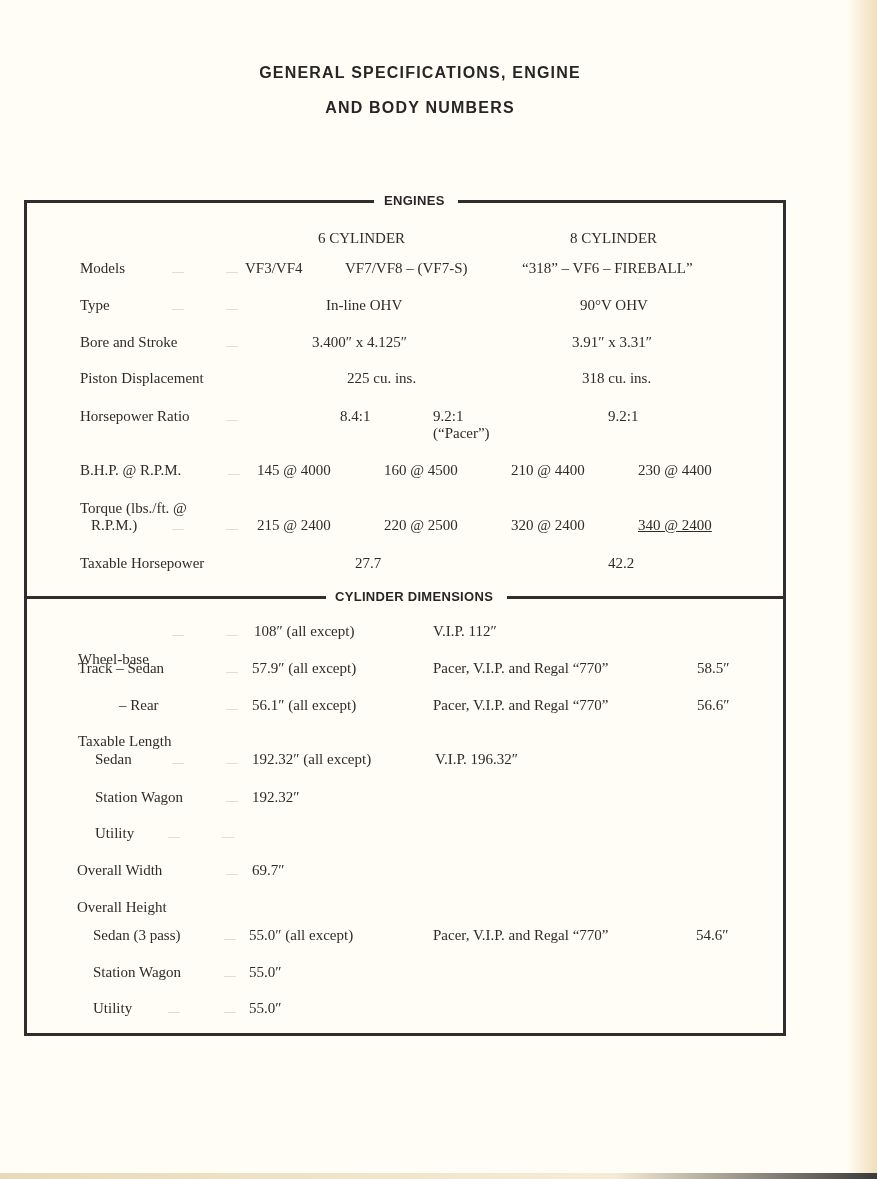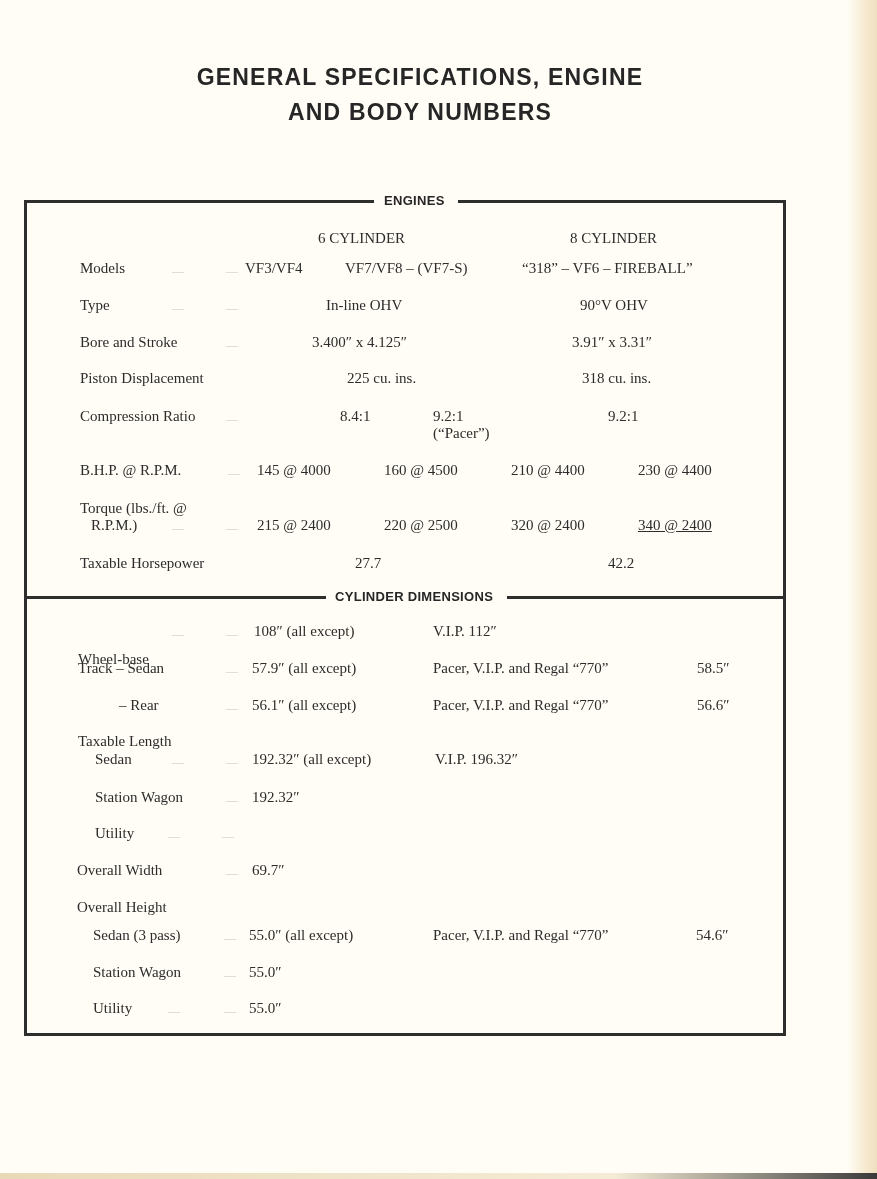--- a/index.html
+++ b/index.html
@@ -26,21 +26,21 @@
       left: 0; bottom: 0;
       width: 877px; height: 6px;
       background: linear-gradient(to right, #e8d9b8, #f5ecd6 70%, #3a3a3a);
     }
     .title {
       position: absolute;
       left: 0; width: 840px;
       text-align: center;
       font-family: "Liberation Sans", "DejaVu Sans", sans-serif;
       font-weight: bold;
-      font-size: 23px;
+      font-size: 16px;
       letter-spacing: 1.2px;
       color: #262626;
     }
     .title.l1 { top: 64px; }
     .title.l2 { top: 99px; }
 
     .box {
       position: absolute;
       left: 24px; top: 200px;
       width: 762px; height: 836px;
@@ -110,21 +110,21 @@
 
 <div class="t" style="left:80px; top:334px;">Bore and Stroke</div>
 <div class="dots" style="left:226px; top:340px;">......</div>
 <div class="t" style="left:312px; top:334px;">3.400″ x 4.125″</div>
 <div class="t" style="left:572px; top:334px;">3.91″ x 3.31″</div>
 
 <div class="t" style="left:80px; top:370px;">Piston Displacement</div>
 <div class="t" style="left:322px; top:370px;margin-left:25px;">225 cu. ins.</div>
 <div class="t" style="left:582px; top:370px;">318 cu. ins.</div>
 
-<div class="t" style="left:80px; top:408px;">Compression Ratio</div>
+<div class="t" style="left:80px; top:408px;">Horsepower Ratio</div>
 <div class="dots" style="left:226px; top:414px;">......</div>
 <div class="t" style="left:340px; top:408px;">8.4:1</div>
 <div class="t" style="left:433px; top:408px;">9.2:1</div>
 <div class="t" style="left:433px; top:425px;">(“Pacer”)</div>
 <div class="t" style="left:608px; top:408px;">9.2:1</div>
 
 <div class="t" style="left:80px; top:462px;">B.H.P. @ R.P.M.</div>
 <div class="dots" style="left:228px; top:468px;">......</div>
 <div class="t" style="left:257px; top:462px;">145 @ 4000</div>
 <div class="t" style="left:384px; top:462px;">160 @ 4500</div>

